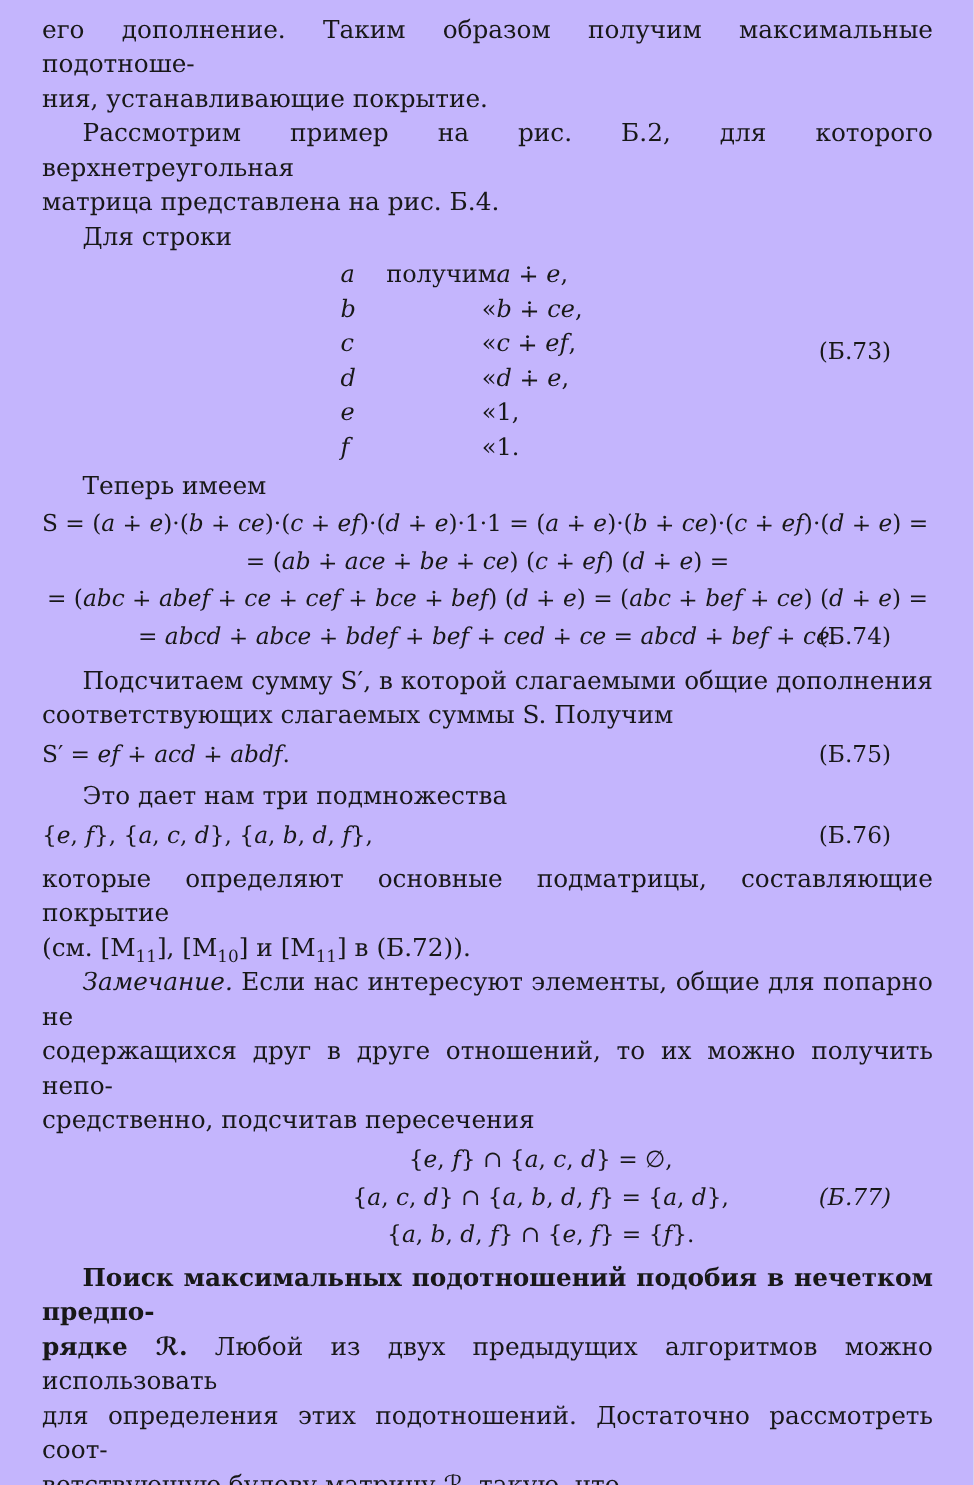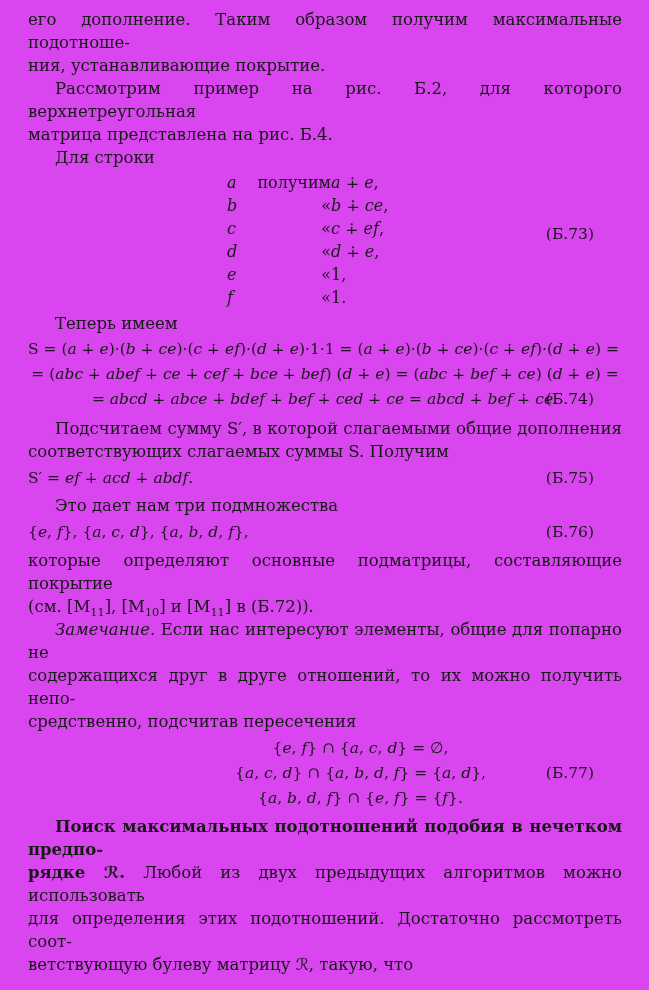--- a/index.html
+++ b/index.html
@@ -1,19 +1,19 @@
 <!DOCTYPE html>
 <html lang="ru"><head>
 <meta charset="utf-8">
 <style>
   html,body { margin:0; padding:0; background:#e8e8e8; }
   .page {
     position:relative;
     width:649px; height:990px;
-    background:#d946ef;
+    background:#c4b5fd;
     color:#181818;
     font-family:"DejaVu Serif","DejaVu Sans",serif;
     font-size:16.5px;
     line-height:23px;
     box-sizing:border-box;
     padding:8px 27px 0 28px;
     overflow:hidden;
   }
   .line { min-height:23px; }
   .ind  { text-indent:27px; }
@@ -41,21 +41,21 @@
   .eq74 .l0 { text-align:left; }
   .eq74 .lc { text-align:center; }
   .eq74 .last { position:relative; }
 
   
   .eq-single { position:relative; }
 
   
   .eq77 { margin-top:3px; }
   .eq77 .lines { margin-left:71px;text-align:center; }
-  .eq77 .eqnum { top:25px; } .m3 { margin-top:3px; } .m4 { margin-top:4px; } .m5 { margin-top:5px; }
+  .eq77 .eqnum { top:25px;font-style:italic; } .m3 { margin-top:3px; } .m4 { margin-top:4px; } .m5 { margin-top:5px; }
 </style>
 </head>
 <body>
 
 <div class="page">
 
   <div>
     <div class="line jl">его дополнение. Таким образом  получим максимальные подотноше-</div>
     <div class="line">ния, устанавливающие покрытие.</div>
   </div>
@@ -100,20 +100,21 @@
         <span class="c-e">1.</span>
       </div>
     </div>
     <span class="eqnum">(Б.73)</span>
   </div>
 
   <div class="line ind m3">Теперь имеем</div>
 
   <div class="eq eq74">
     <div class="l0">S = (<i>a</i> ∔ <i>e</i>)·(<i>b</i> ∔ <i>ce</i>)·(<i>c</i> ∔ <i>ef</i>)·(<i>d</i> ∔ <i>e</i>)·1·1 = (<i>a</i> ∔ <i>e</i>)·(<i>b</i> ∔ <i>ce</i>)·(<i>c</i> ∔ <i>ef</i>)·(<i>d</i> ∔ <i>e</i>) =</div>
+    <div class="lc">= (<i>ab</i> ∔ <i>ace</i> ∔ <i>be</i> ∔ <i>ce</i>) (<i>c</i> ∔ <i>ef</i>) (<i>d</i> ∔ <i>e</i>) =</div>
     <div class="lc">= (<i>abc</i> ∔ <i>abef</i> ∔ <i>ce</i> ∔ <i>cef</i> ∔ <i>bce</i> ∔ <i>bef</i>) (<i>d</i> ∔ <i>e</i>) = (<i>abc</i> ∔ <i>bef</i> ∔ <i>ce</i>) (<i>d</i> ∔ <i>e</i>) =</div>
     <div class="lc last">
       <span>= <i>abcd</i> ∔ <i>abce</i> ∔ <i>bdef</i> ∔ <i>bef</i> ∔ <i>ced</i> ∔ <i>ce</i> = <i>abcd</i> ∔ <i>bef</i> ∔ <i>ce</i>.</span>
       <span class="eqnum">(Б.74)</span>
     </div>
   </div>
 
   <div class="m5">
     <div class="line ind jl">Подсчитаем сумму S′, в которой слагаемыми общие дополнения</div>
     <div class="line">соответствующих слагаемых суммы S. Получим</div>

